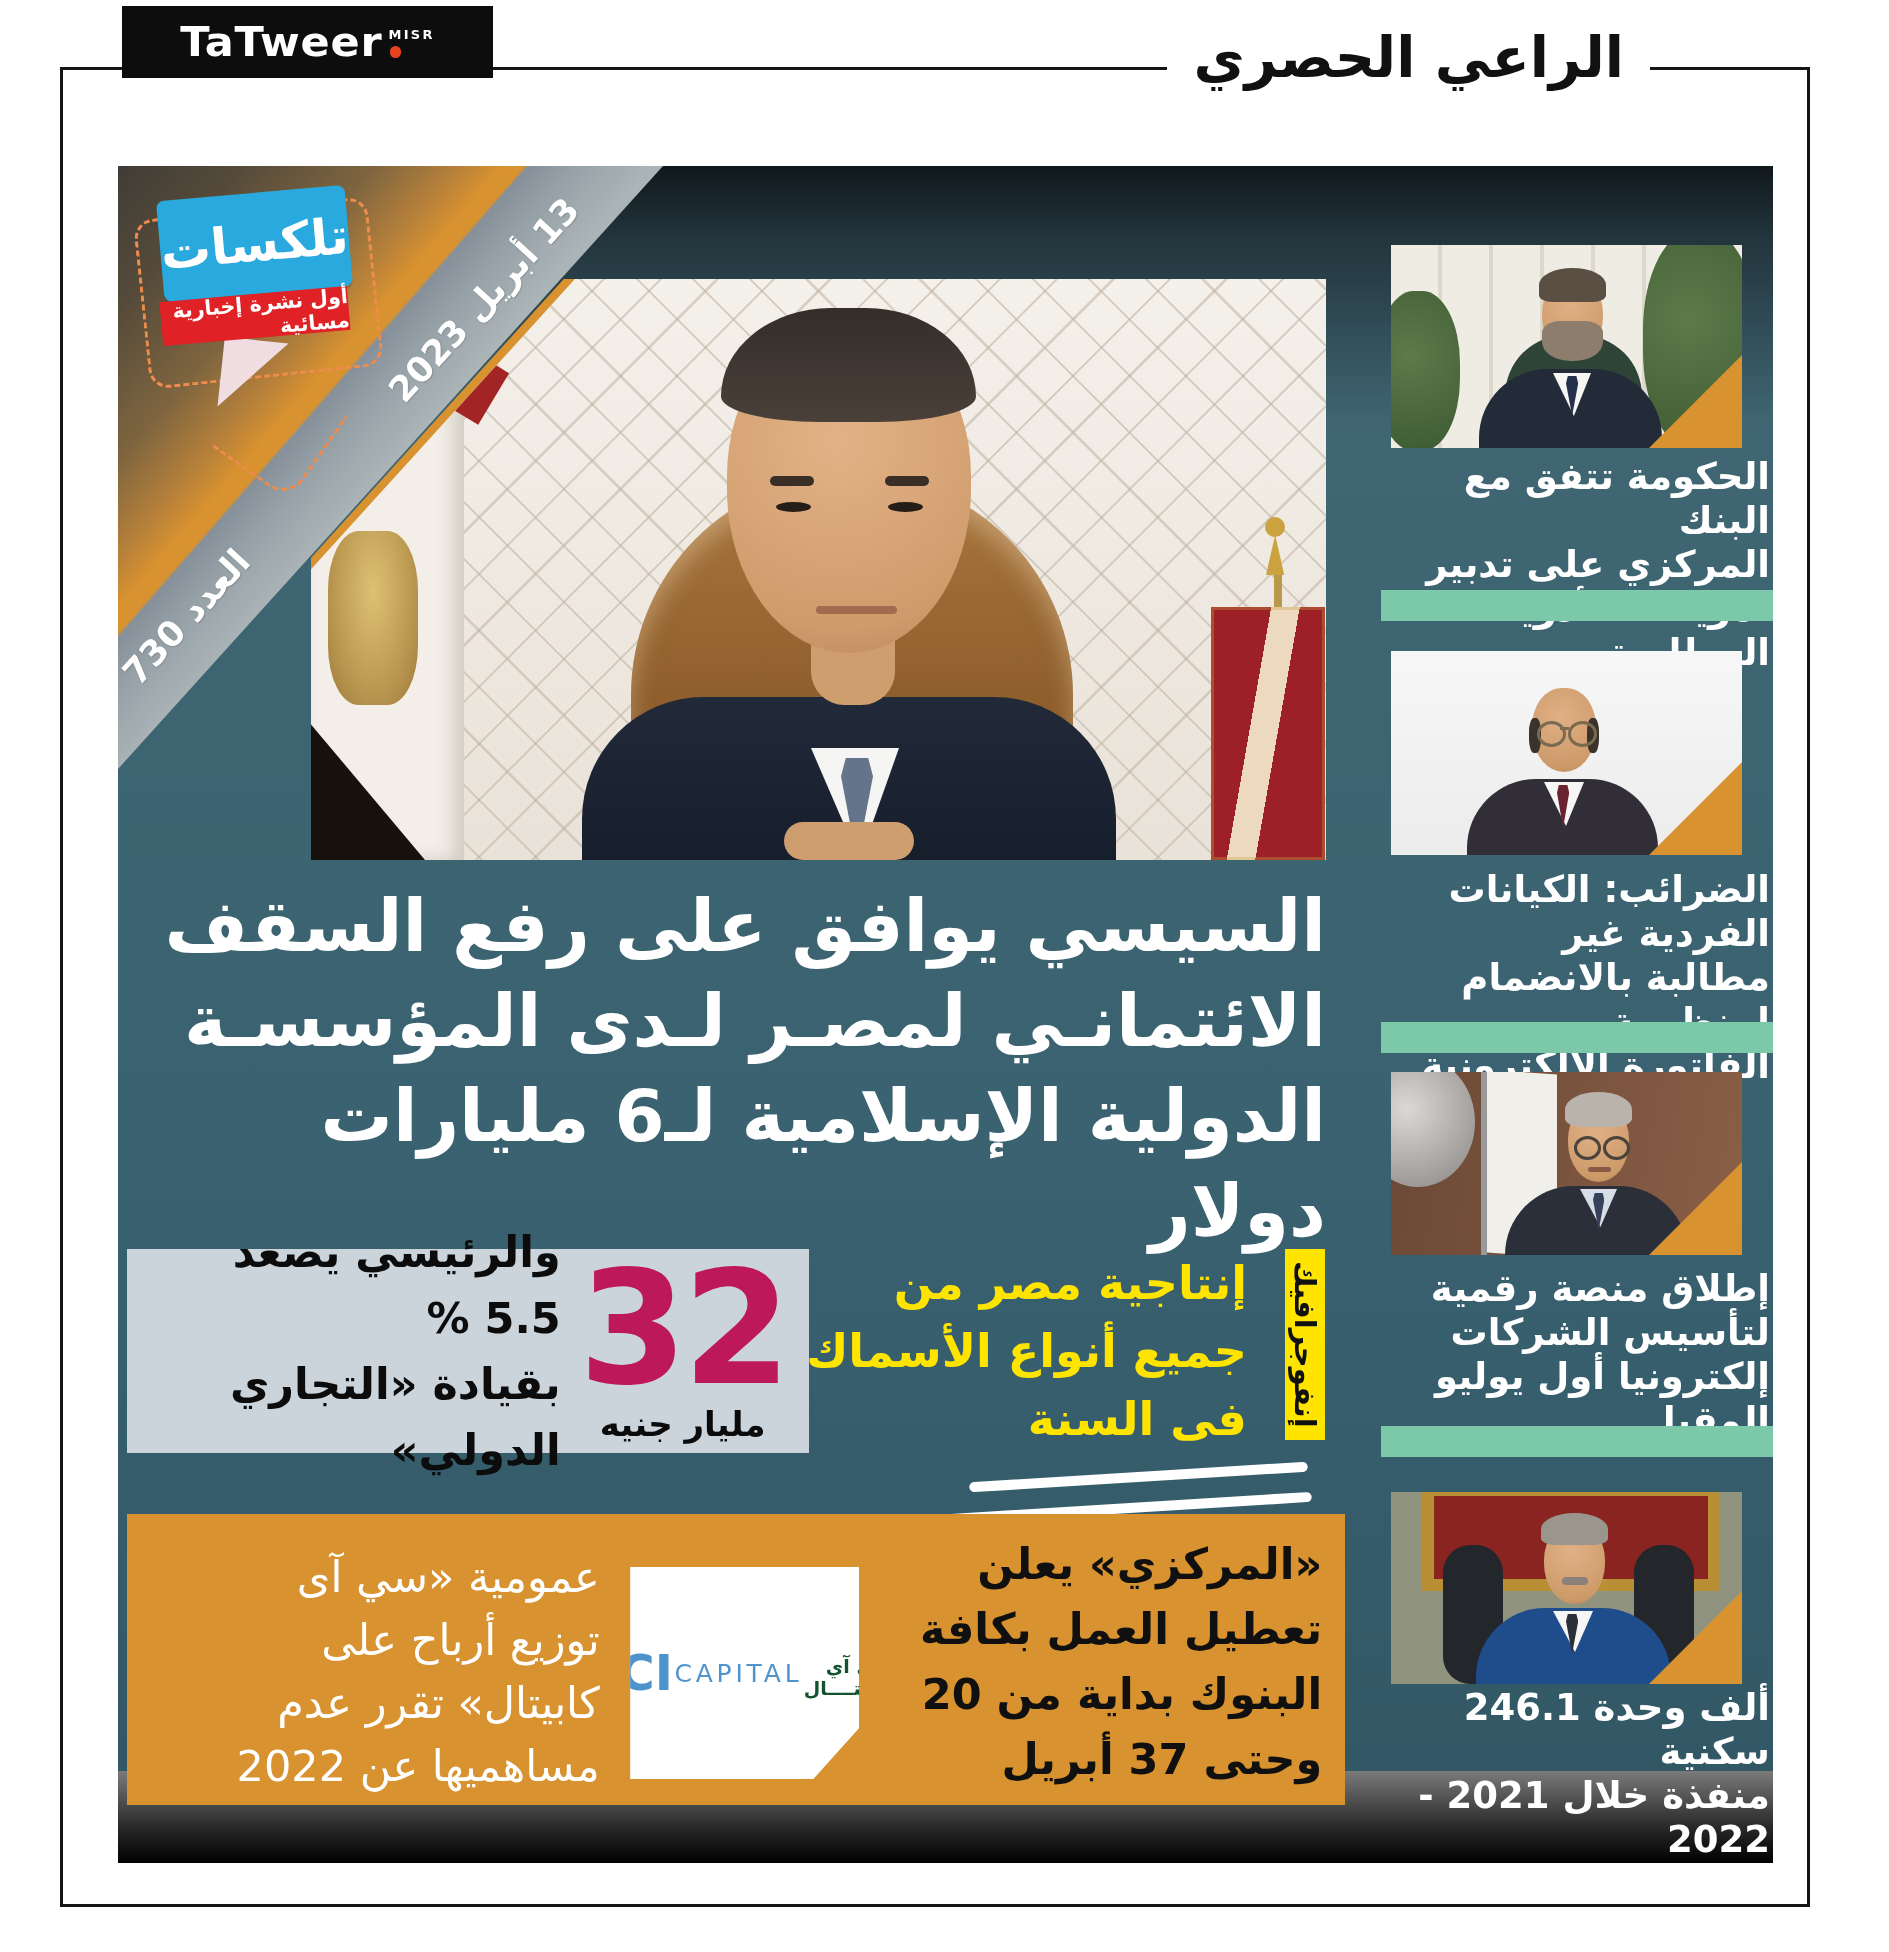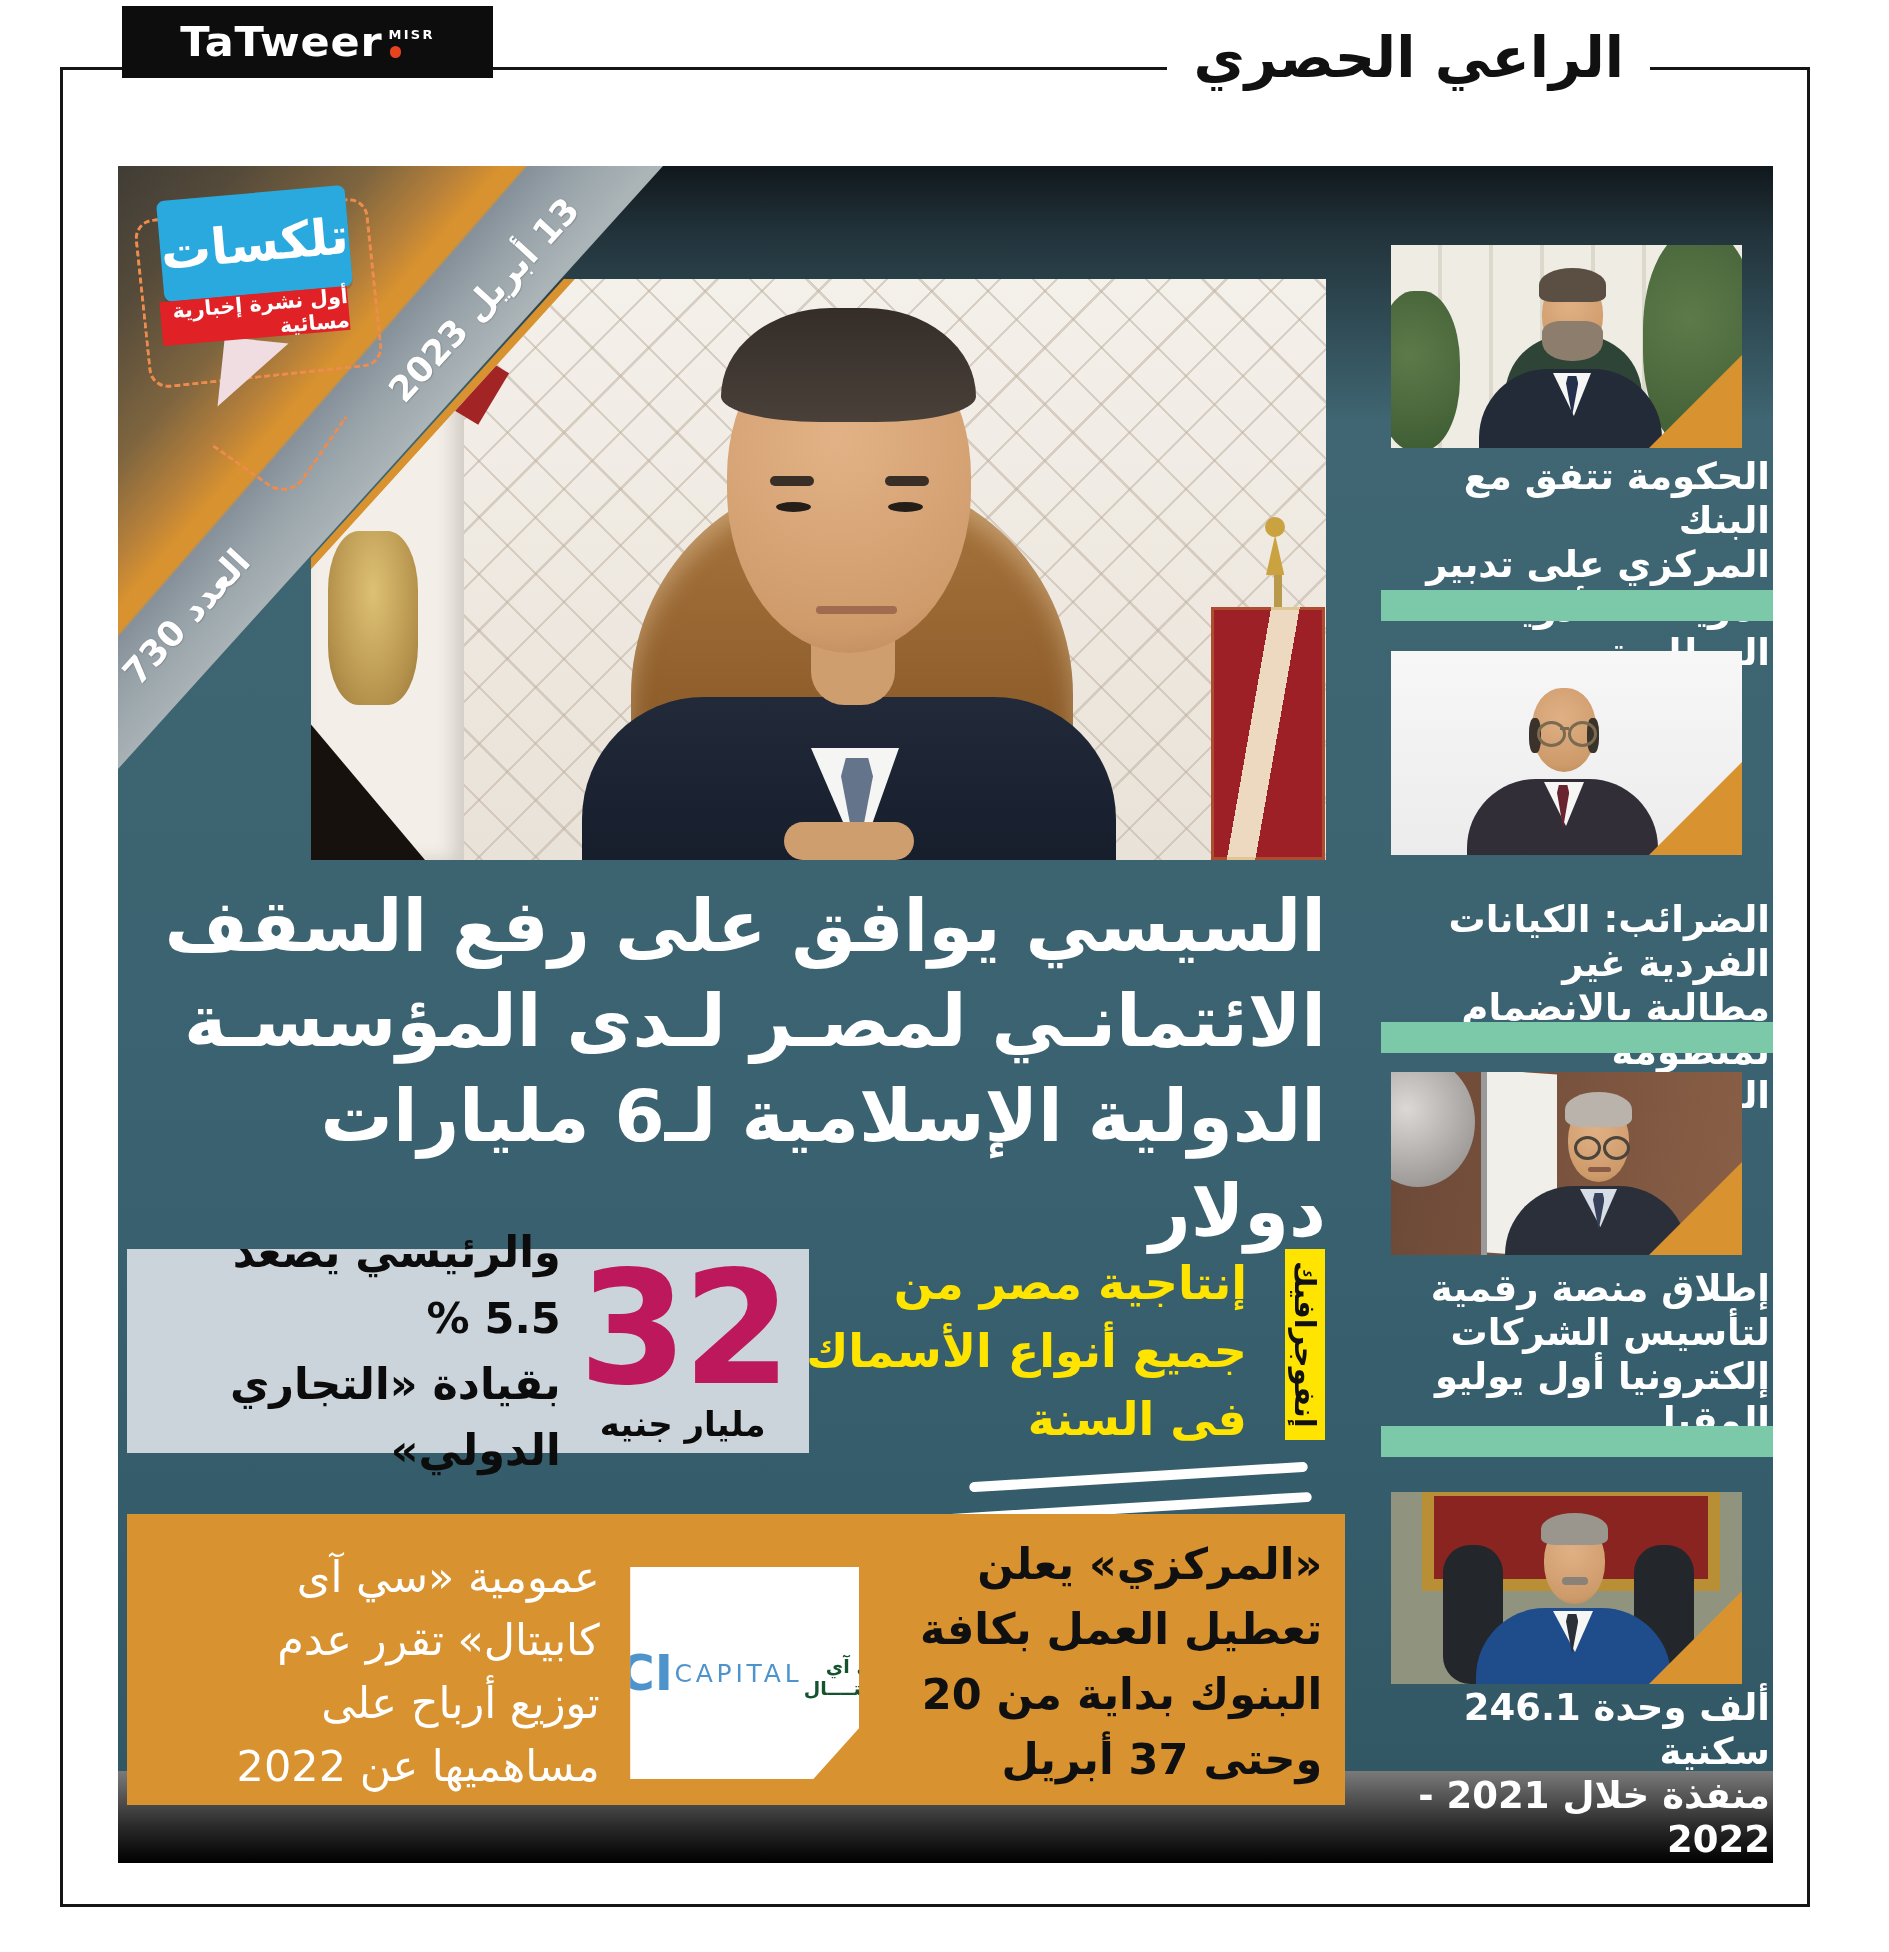--- a/index.html
+++ b/index.html
@@ -245,22 +245,22 @@
     <span class="rtl">إنفوجرافيك</span>
   </div>
   <div id="stroke1" class="abs stroke"></div>
   <div id="stroke2" class="abs stroke"></div>
 
   <div id="footer-bar" class="abs"></div>
 
   <div id="orange-panel" class="abs">
     <div id="ci-story" class="abs rtl">
       <div>عمومية «سي آى</div>
+      <div>توزيع أرباح على</div>
       <div>كابيتال» تقرر عدم</div>
-      <div>توزيع أرباح على</div>
       <div>مساهميها عن 2022</div>
     </div>
     <div id="ci-box" class="abs">
       <div id="ci-row">
         <svg width="32" height="47" viewBox="0 0 40 60">
             <path d="M30 2 L10 8 L4 22 L12 26 L6 34 L14 38 L8 50 L26 58 L34 48 L28 40 L36 30 L26 26 L34 14 Z" fill="#4f93cc"></path>
           </svg>
         <span id="ci-initials">CI</span>
       </div>
       <span id="ci-name">CAPITAL</span>
@@ -298,21 +298,21 @@
     <div id="p2-shirt" class="abs shirt"></div>
     <div id="p2-tie" class="abs tie"></div>
     <div id="p2-head" class="abs head"></div>
     <div id="p2-hairL" class="abs"></div>
     <div id="p2-hairR" class="abs"></div>
     <div class="abs p2-glass" style="left:146px;"></div>
     <div class="abs p2-glass" style="left:177px;"></div>
     <div id="p2-bridge" class="abs"></div>
     <div class="abs tri"></div>
   </div>
-  <div class="abs sb-title" style="top:732px;">
+  <div class="abs sb-title" style="top:702px;">
     <div>الضرائب: الكيانات الفردية غير</div>
     <div>مطالبة بالانضمام لمنظومة</div>
     <div>الفاتورة الإلكترونية</div>
   </div>
   <div class="abs sep" style="top:856px;"></div>
 
   <div id="sbp3" class="abs sb-photo">
     <div id="p3-disc" class="abs"></div>
     <div id="p3-pole" class="abs"></div>
     <div id="p3-flag" class="abs"></div>

